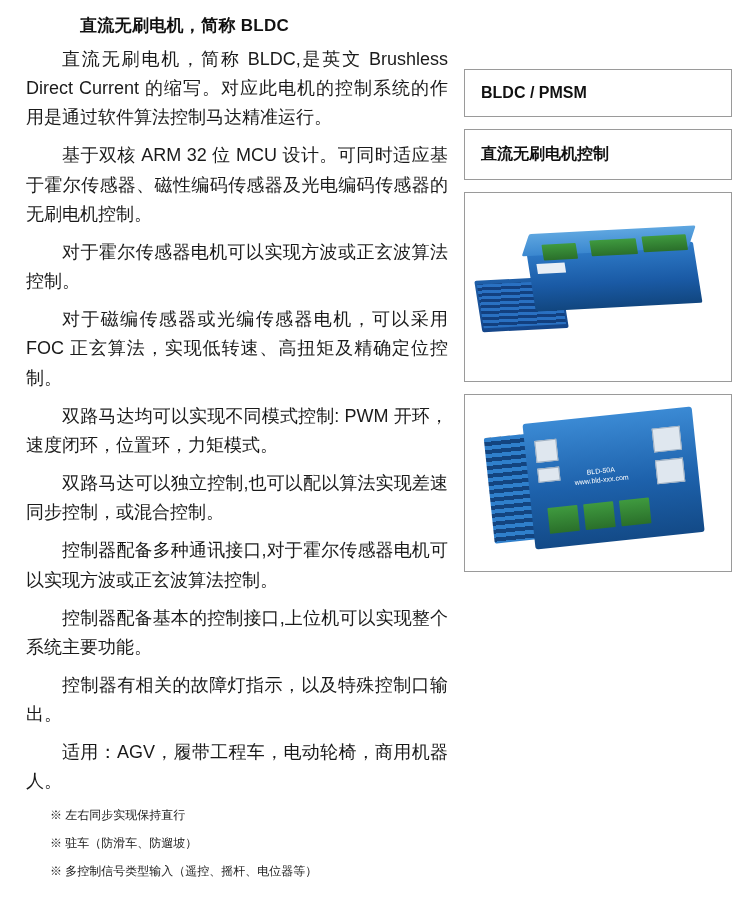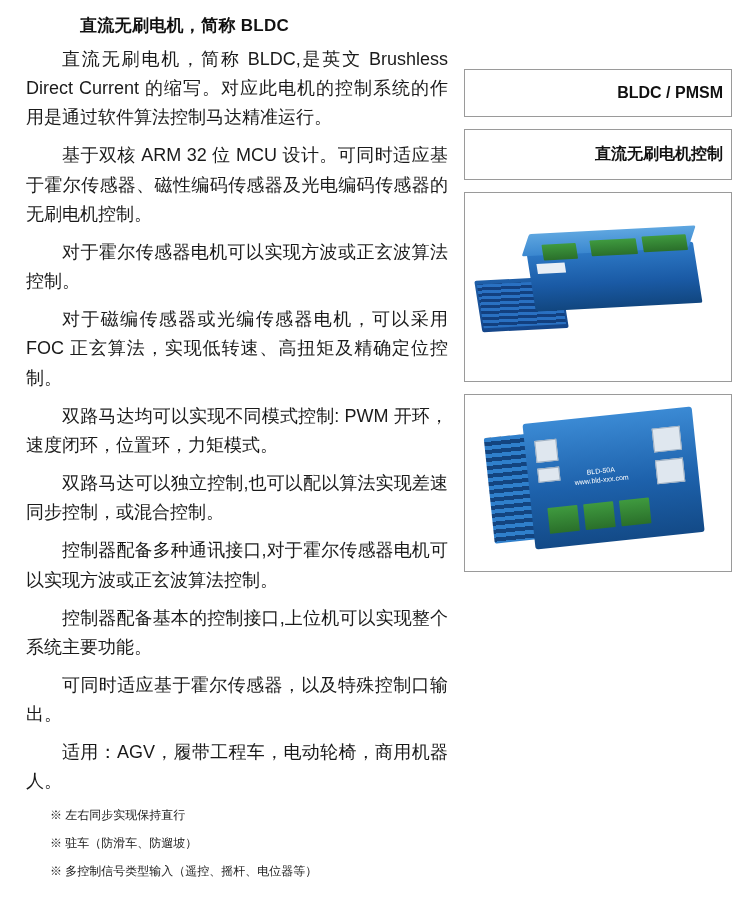--- a/index.html
+++ b/index.html
@@ -54,25 +54,25 @@
   p.bullet {
     font-size: 12px;
     line-height: 1.62;
     margin: 0 0 9px 0;
     text-indent: 2em;
     color: #1a1a1a;
   }
   .box {
     border: 1px solid #9a9a9a;
     background: #ffffff;
-    text-align: right;
+    text-align: left;
     font-weight: bold;
     font-size: 16px;
     color: #111;
-    padding: 14px 8px;
+    padding: 14px 16px;
     margin-bottom: 12px;
   }
   .img-box {
     border: 1px solid #9a9a9a;
     background: #ffffff;
     margin-bottom: 12px;
     height: 190px;
     position: relative;
     overflow: hidden;
   }
@@ -201,21 +201,21 @@
 
     <div class="text-col">
       <p class="para">直流无刷电机，简称 BLDC,是英文 Brushless Direct Current 的缩写。对应此电机的控制系统的作用是通过软件算法控制马达精准运行。</p>
       <p class="para">基于双核 ARM 32 位 MCU 设计。可同时适应基于霍尔传感器、磁性编码传感器及光电编码传感器的无刷电机控制。</p>
       <p class="para">对于霍尔传感器电机可以实现方波或正玄波算法控制。</p>
       <p class="para">对于磁编传感器或光编传感器电机，可以采用 FOC 正玄算法，实现低转速、高扭矩及精确定位控制。</p>
       <p class="para">双路马达均可以实现不同模式控制: PWM 开环，速度闭环，位置环，力矩模式。</p>
       <p class="para">双路马达可以独立控制,也可以配以算法实现差速同步控制，或混合控制。</p>
       <p class="para">控制器配备多种通讯接口,对于霍尔传感器电机可以实现方波或正玄波算法控制。</p>
       <p class="para">控制器配备基本的控制接口,上位机可以实现整个系统主要功能。</p>
-      <p class="para">可同时适应基于霍尔传感器，以及特殊控制口输出。</p>
+      <p class="para">控制器有相关的故障灯指示，以及特殊控制口输出。</p>
       <p class="para">适用：AGV，履带工程车，电动轮椅，商用机器人。</p>
       <p class="bullet">※  左右同步实现保持直行</p>
       <p class="bullet">※  驻车（防滑车、防遛坡）</p>
       <p class="bullet">※  多控制信号类型输入（遥控、摇杆、电位器等）</p>
     </div>
 
     <div class="side-col">
 
       <div class="box">BLDC / PMSM</div>
 

